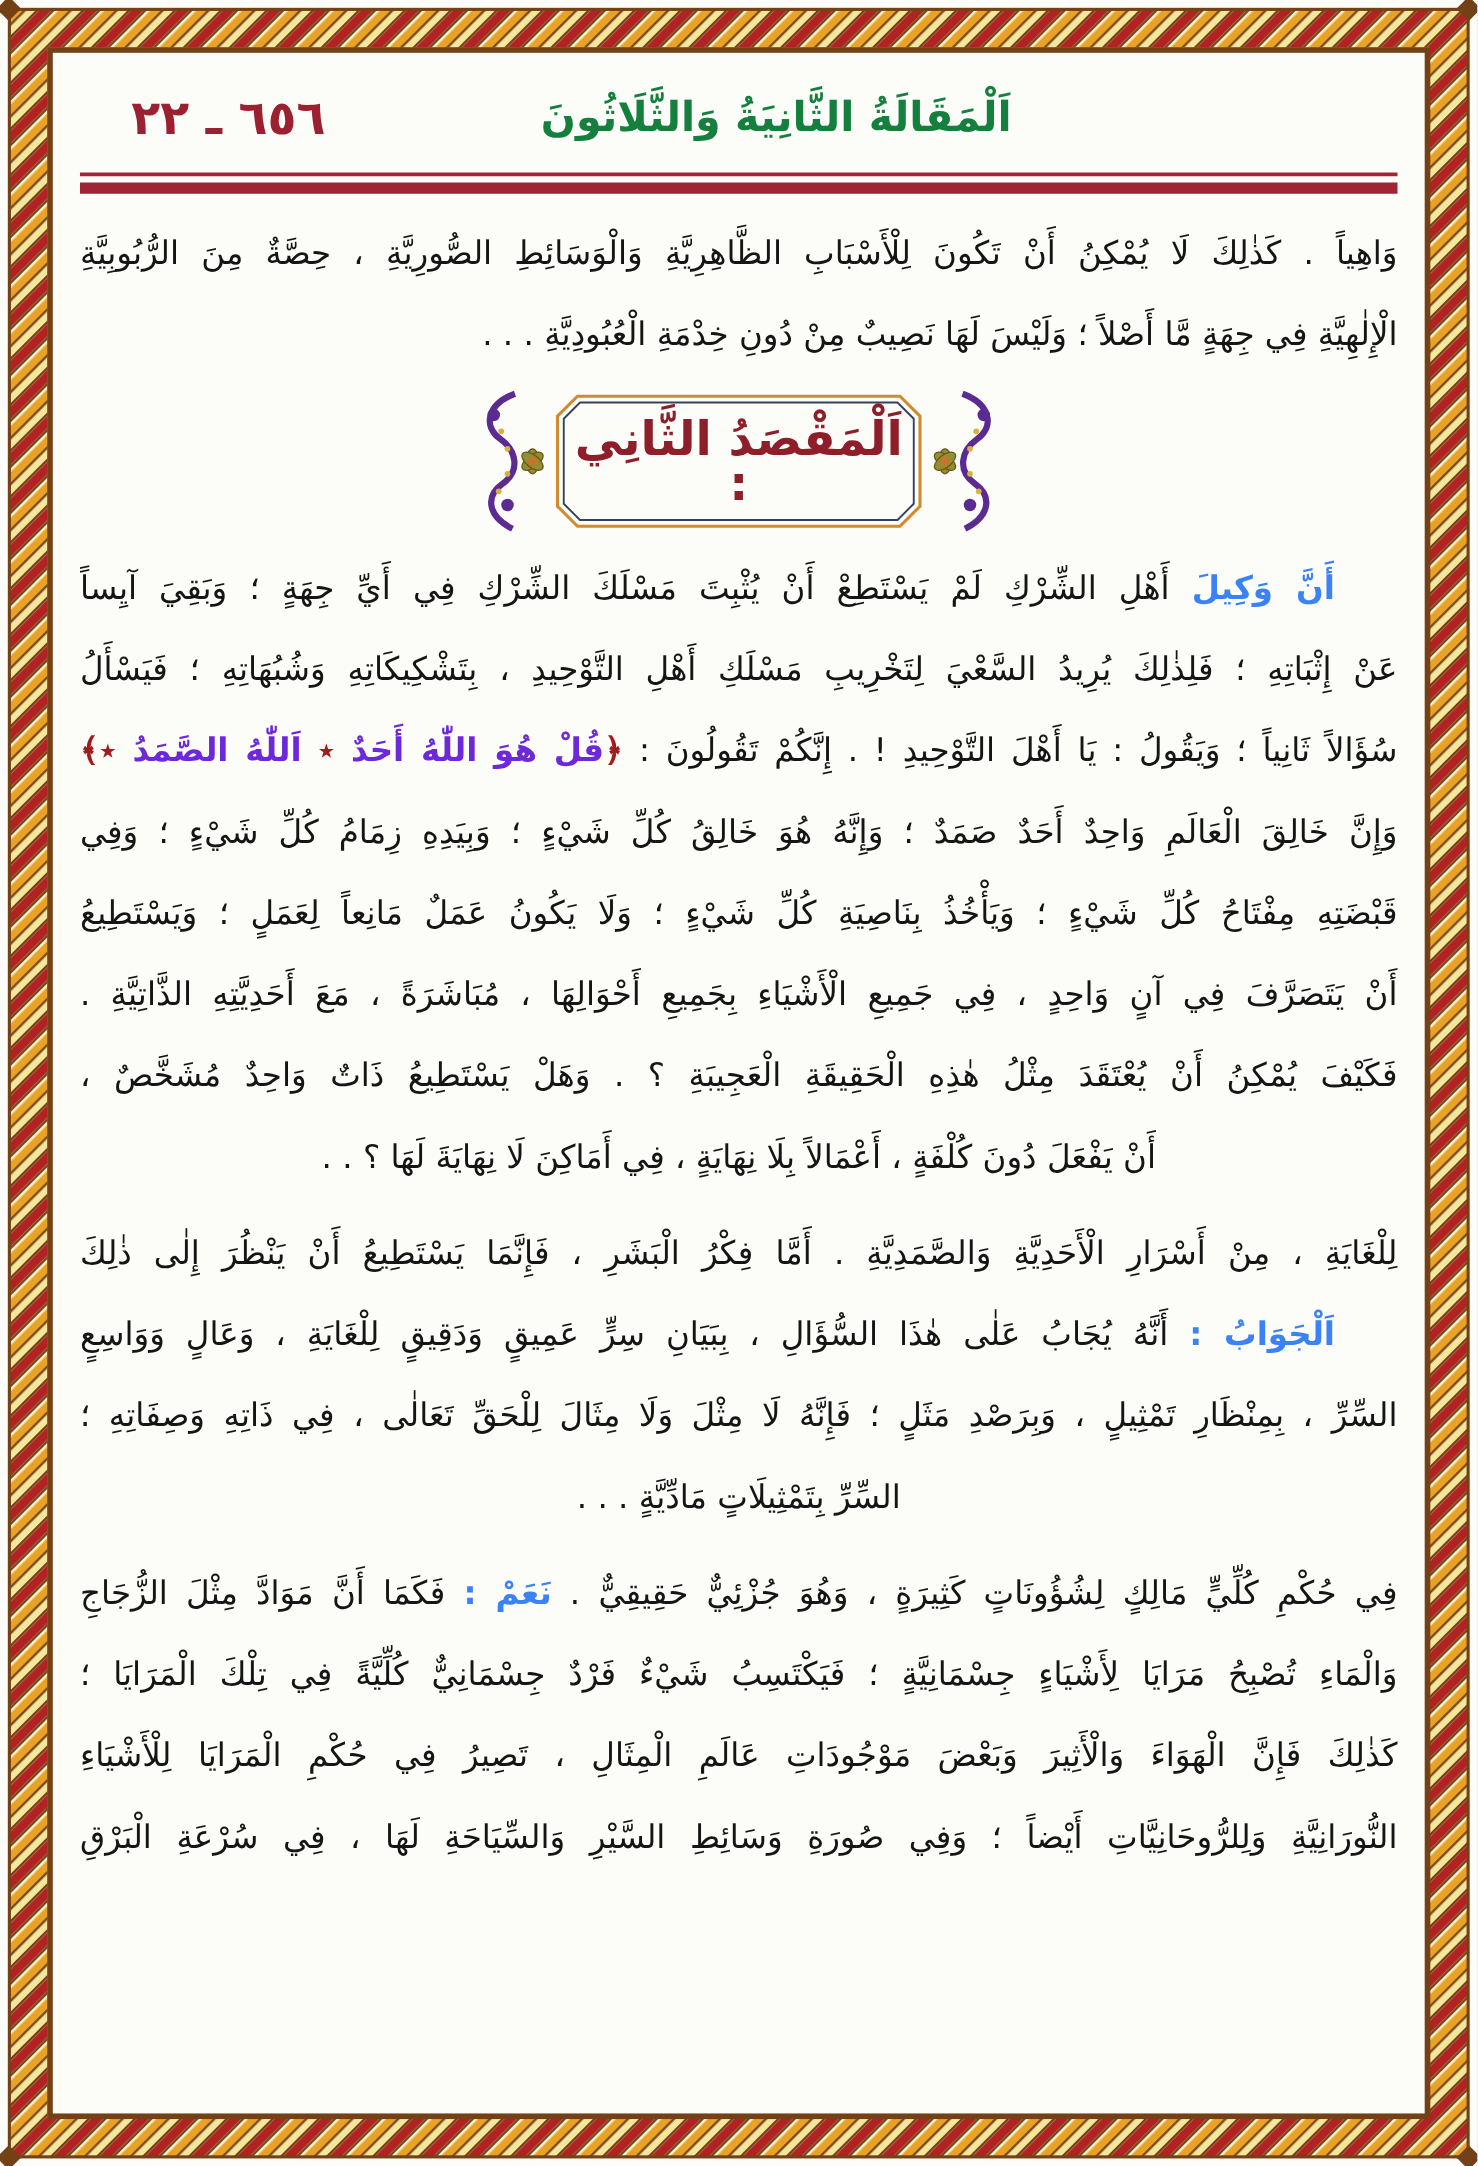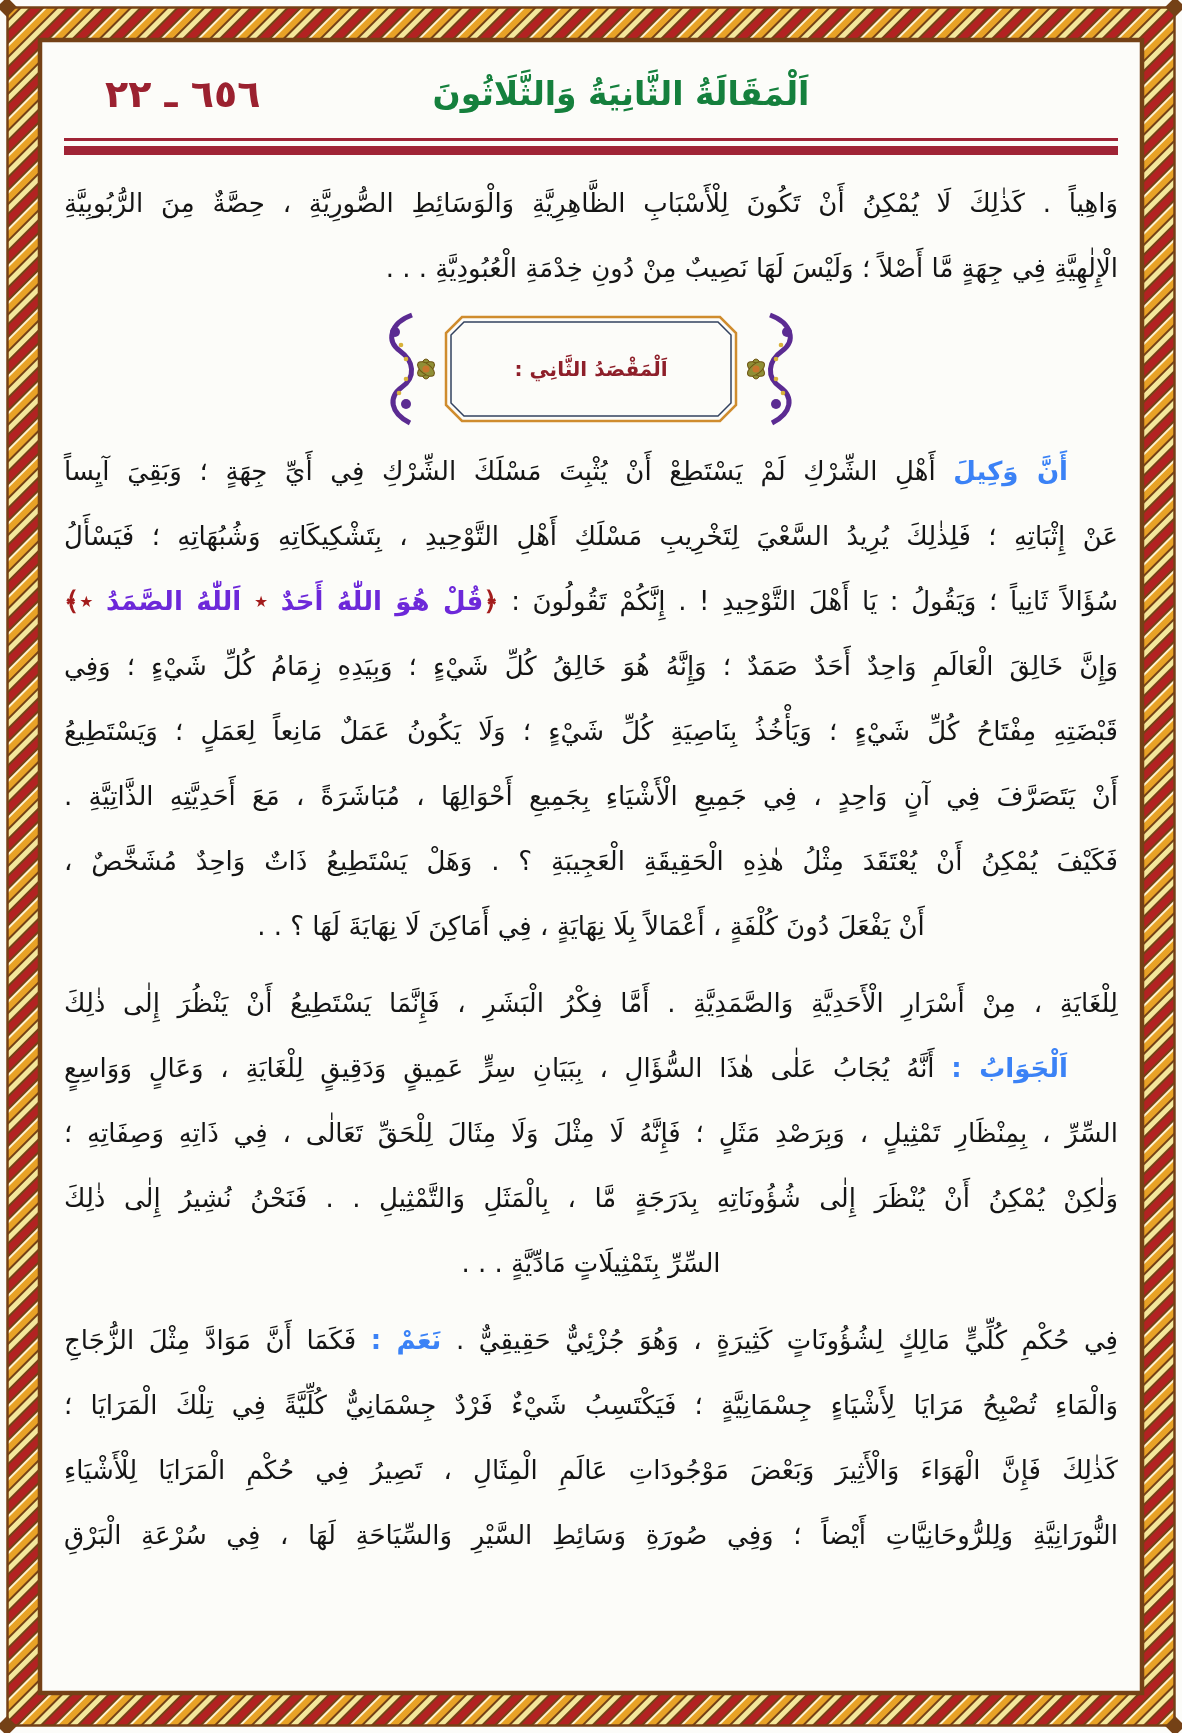--- a/index.html
+++ b/index.html
@@ -57,21 +57,21 @@
   .ornament{
     position:relative;
     width:446px;height:124px;
     margin:6px auto 8px auto;
   }
   .ornament svg{position:absolute;inset:0;}
   .ornament-title{
     position:absolute;top:50%;left:50%;
     transform:translate(-50%,-50%);
     width:270px;text-align:center;
-    font-size:20px;font-weight:bold;color:#8e1f2a;
+    font-size:38px;font-weight:bold;color:#8e1f2a;
     line-height:36px;
   }
 </style>
 </head>
 <body>
 
 <div class="page">
 
   <svg class="frame" width="1182" height="1733" viewBox="0 0 1182 1733" aria-hidden="true">
     <defs>
@@ -155,21 +155,20 @@
       <div class="line">قَبْضَتِهِ مِفْتَاحُ كُلِّ شَيْءٍ ؛ وَيَأْخُذُ بِنَاصِيَةِ كُلِّ شَيْءٍ ؛ وَلَا يَكُونُ عَمَلٌ مَانِعاً لِعَمَلٍ ؛ وَيَسْتَطِيعُ</div>
       <div class="line">أَنْ يَتَصَرَّفَ فِي آنٍ وَاحِدٍ ، فِي جَمِيعِ الْأَشْيَاءِ بِجَمِيعِ أَحْوَالِهَا ، مُبَاشَرَةً ، مَعَ أَحَدِيَّتِهِ الذَّاتِيَّةِ .</div>
       <div class="line">فَكَيْفَ يُمْكِنُ أَنْ يُعْتَقَدَ مِثْلُ هٰذِهِ الْحَقِيقَةِ الْعَجِيبَةِ ؟ . وَهَلْ يَسْتَطِيعُ ذَاتٌ وَاحِدٌ مُشَخَّصٌ ،</div>
       <div class="line center">أَنْ يَفْعَلَ دُونَ كُلْفَةٍ ، أَعْمَالاً بِلَا نِهَايَةٍ ، فِي أَمَاكِنَ لَا نِهَايَةَ لَهَا ؟ . .</div>
     </div>
 
     <div class="para p3">
       <div class="line">لِلْغَايَةِ ، مِنْ أَسْرَارِ الْأَحَدِيَّةِ وَالصَّمَدِيَّةِ . أَمَّا فِكْرُ الْبَشَرِ ، فَإِنَّمَا يَسْتَطِيعُ أَنْ يَنْظُرَ إِلٰى ذٰلِكَ</div>
       <div class="line first"><span class="red">اَلْجَوَابُ :</span><span> أَنَّهُ يُجَابُ عَلٰى هٰذَا السُّؤَالِ ، بِبَيَانِ سِرٍّ عَمِيقٍ وَدَقِيقٍ لِلْغَايَةِ ، وَعَالٍ وَوَاسِعٍ</span></div>
       <div class="line">السِّرِّ ، بِمِنْظَارِ تَمْثِيلٍ ، وَبِرَصْدِ مَثَلٍ ؛ فَإِنَّهُ لَا مِثْلَ وَلَا مِثَالَ لِلْحَقِّ تَعَالٰى ، فِي ذَاتِهِ وَصِفَاتِهِ ؛</div>
-      <div class="line">وَلٰكِنْ يُمْكِنُ أَنْ يُنْظَرَ إِلٰى شُؤُونَاتِهِ بِدَرَجَةٍ مَّا ، بِالْمَثَلِ وَالتَّمْثِيلِ . . فَنَحْنُ نُشِيرُ إِلٰى ذٰلِكَ</div>
       <div class="line center">السِّرِّ بِتَمْثِيلَاتٍ مَادِّيَّةٍ . . .</div>
     </div>
 
     <div class="para p4">
       <div class="line"><span>فِي حُكْمِ كُلِّيٍّ مَالِكٍ لِشُؤُونَاتٍ كَثِيرَةٍ ، وَهُوَ جُزْئِيٌّ حَقِيقِيٌّ . </span><span class="red">نَعَمْ :</span><span> فَكَمَا أَنَّ مَوَادَّ مِثْلَ الزُّجَاجِ</span></div>
       <div class="line">وَالْمَاءِ تُصْبِحُ مَرَايَا لِأَشْيَاءٍ جِسْمَانِيَّةٍ ؛ فَيَكْتَسِبُ شَيْءٌ فَرْدٌ جِسْمَانِيٌّ كُلِّيَّةً فِي تِلْكَ الْمَرَايَا ؛</div>
       <div class="line">كَذٰلِكَ فَإِنَّ الْهَوَاءَ وَالْأَثِيرَ وَبَعْضَ مَوْجُودَاتِ عَالَمِ الْمِثَالِ ، تَصِيرُ فِي حُكْمِ الْمَرَايَا لِلْأَشْيَاءِ</div>
       <div class="line">النُّورَانِيَّةِ وَلِلرُّوحَانِيَّاتِ أَيْضاً ؛ وَفِي صُورَةِ وَسَائِطِ السَّيْرِ وَالسِّيَاحَةِ لَهَا ، فِي سُرْعَةِ الْبَرْقِ</div>
     </div>
 

